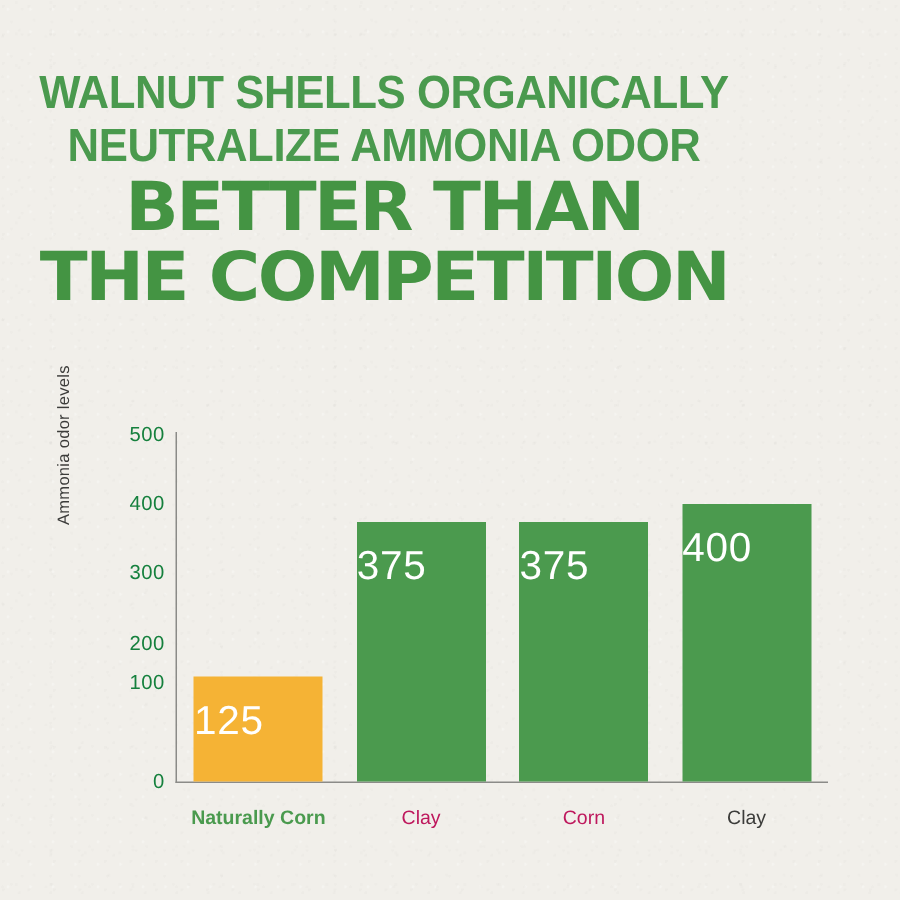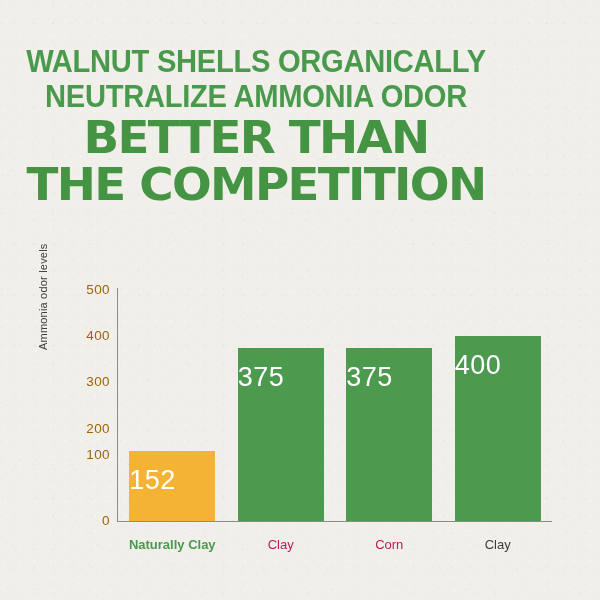--- a/index.html
+++ b/index.html
@@ -94,21 +94,21 @@
     width: 435px;
     height: 1px;
     background: #8b8b88;
   }
   .y-tick-label {
     position: absolute;
     right: 0;
     width: 46px;
     text-align: right;
     font-size: 13.5px;
-    color: #a16207;
+    color: #15803d;
     font-family: "Liberation Sans", sans-serif;
     letter-spacing: 0.4px;
   }
   #y-ticks {
     position: absolute;
     left: 55px;
     top: 0;
     width: 55px;
     height: 600px;
   }
@@ -172,31 +172,31 @@
       <div class="y-tick-label" style="top: 447px;">100</div>
       <div class="y-tick-label" style="top: 420.6px; text-align: right;">200</div>
       <div class="y-tick-label" style="top: 374.4px;">300</div>
       <div class="y-tick-label" style="top: 328.2px;">400</div>
       <div class="y-tick-label" style="top: 282px;">500</div>
     </div>
   <div id="y-axis-line"></div>
   <div id="x-axis-line"></div>
   <div id="plot-area">
       <div class="bar" style="left: 11.25px; width: 86px; height: 70.224px; background: rgb(245, 179, 53);">
-        <div class="bar-value" style="top: 14px;">152</div>
+        <div class="bar-value" style="top: 14px;">125</div>
       </div>
       <div class="bar" style="left: 119.75px; width: 86px; height: 173.25px; background: rgb(75, 154, 78);">
         <div class="bar-value" style="top: 14px;">375</div>
       </div>
       <div class="bar" style="left: 228.25px; width: 86px; height: 173.25px; background: rgb(75, 154, 78);">
         <div class="bar-value" style="top: 14px;">375</div>
       </div>
       <div class="bar" style="left: 336.75px; width: 86px; height: 184.8px; background: rgb(75, 154, 78);">
         <div class="bar-value" style="top: 14px;">400</div>
       </div>
     </div>
   <div id="cat-labels">
-      <div class="cat-label highlight" style="left: 118px; width: 108.5px; color: rgb(74, 154, 78);">Naturally Clay</div>
+      <div class="cat-label highlight" style="left: 118px; width: 108.5px; color: rgb(74, 154, 78);">Naturally Corn</div>
       <div class="cat-label" style="left: 226.5px; width: 108.5px; color: #be185d;">Clay</div>
       <div class="cat-label" style="left: 335px; width: 108.5px; color: #be185d;">Corn</div>
       <div class="cat-label" style="left: 443.5px; width: 108.5px; color: rgb(60, 60, 58);">Clay</div>
     </div>
 </div>
 
 </body></html>

